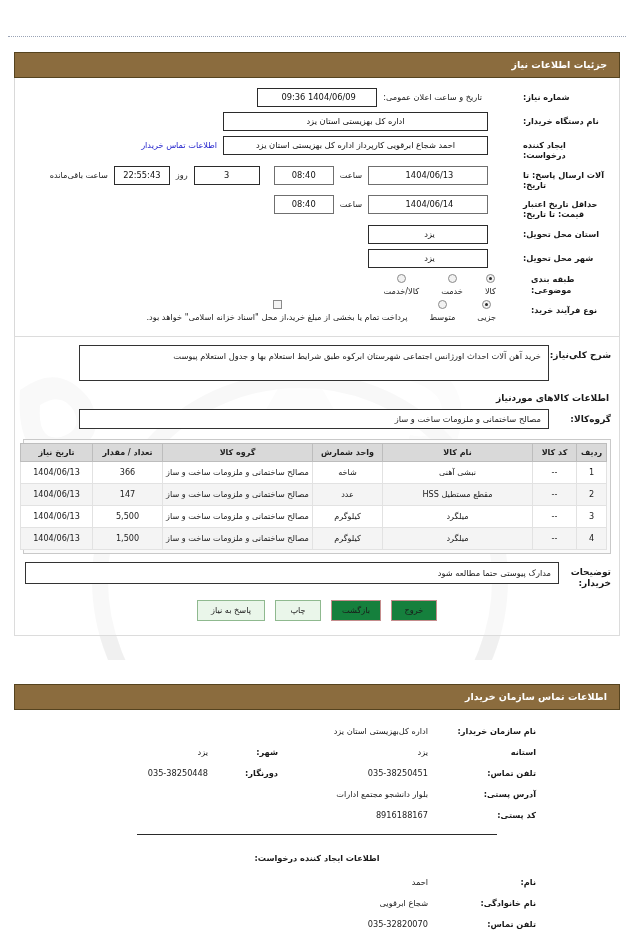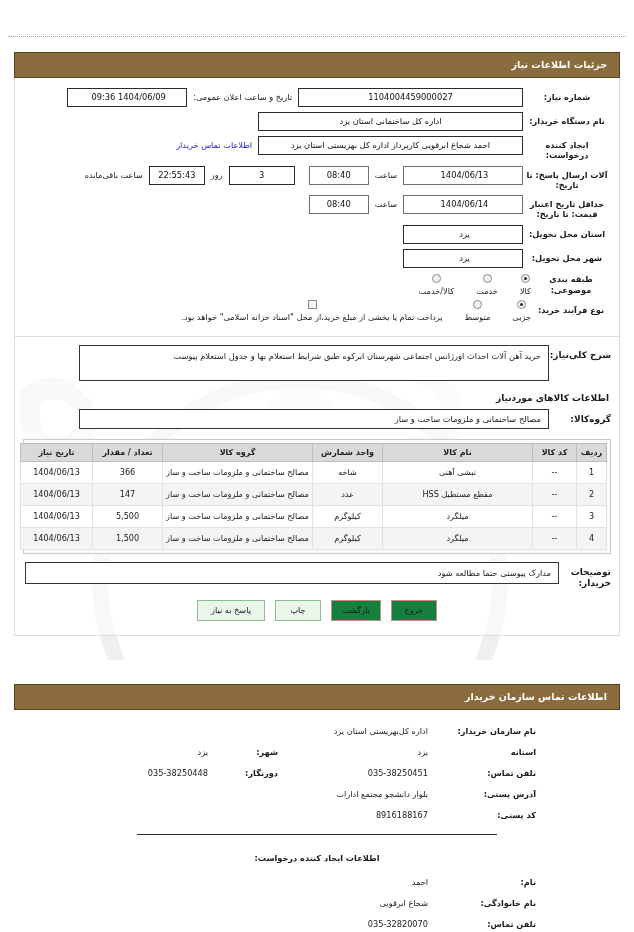--- a/index.html
+++ b/index.html
@@ -69,24 +69,25 @@
   
   .frow {
     display: flex;
     align-items: flex-start;
     justify-content: flex-start;
     margin-bottom: 5px;
   }
   .flabel {
     font-weight: bold;
     font-size: 8.2px;
-    text-align: center;
+    text-align: left;
     padding-top: 4px;
     line-height: 1.25;
     flex: 0 0 auto;
+    margin-left: 35px;
   }
   .flabel.w90  { width: 88px; }
   .flabel.w80  { width: 80px; }
   .fbox {
     border: 1px solid #2b2b2b;
     background: #ffffff;
     height: 19px;
     line-height: 17px;
     padding: 0 5px;
     font-size: 8.3px;
@@ -305,28 +306,27 @@
 <div class="top-rule"></div>
 
 <div class="page">
 
   <div class="panel" style="top:52px;">
     <div class="panel-head">جزئیات اطلاعات نیاز</div>
     <div class="panel-body">
 
       <div class="frow">
         <div class="flabel w90">شماره نیاز:</div>
-        <div class="fbox w225">1104004459000027</div>
         <div class="mid-label">تاریخ و ساعت اعلان عمومی:</div>
         <div class="fbox w120">1404/06/09  09:36</div>
       </div>
 
       <div class="frow">
         <div class="flabel w90">نام دستگاه خریدار:</div>
-        <div class="fbox w265">اداره کل  ساختمانی استان یزد</div>
+        <div class="fbox w265">اداره کل  بهزیستی استان یزد</div>
       </div>
 
       <div class="frow">
         <div class="flabel w90">ایجاد کننده درخواست:</div>
         <div class="fbox w265">احمد شجاع ابرقویی  کارپرداز اداره کل  بهزیستی استان یزد</div>
         <div class="link">اطلاعات تماس خریدار</div>
       </div>
 
       <div class="frow">
         <div class="flabel w90">آلات ارسال پاسخ: تا تاریخ:</div>

